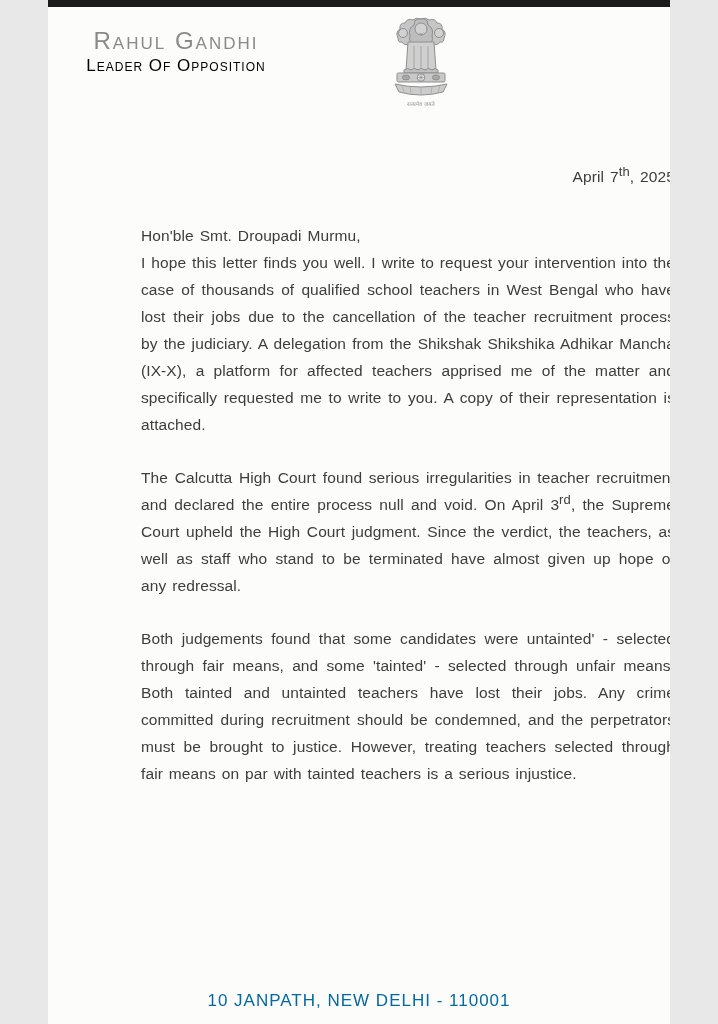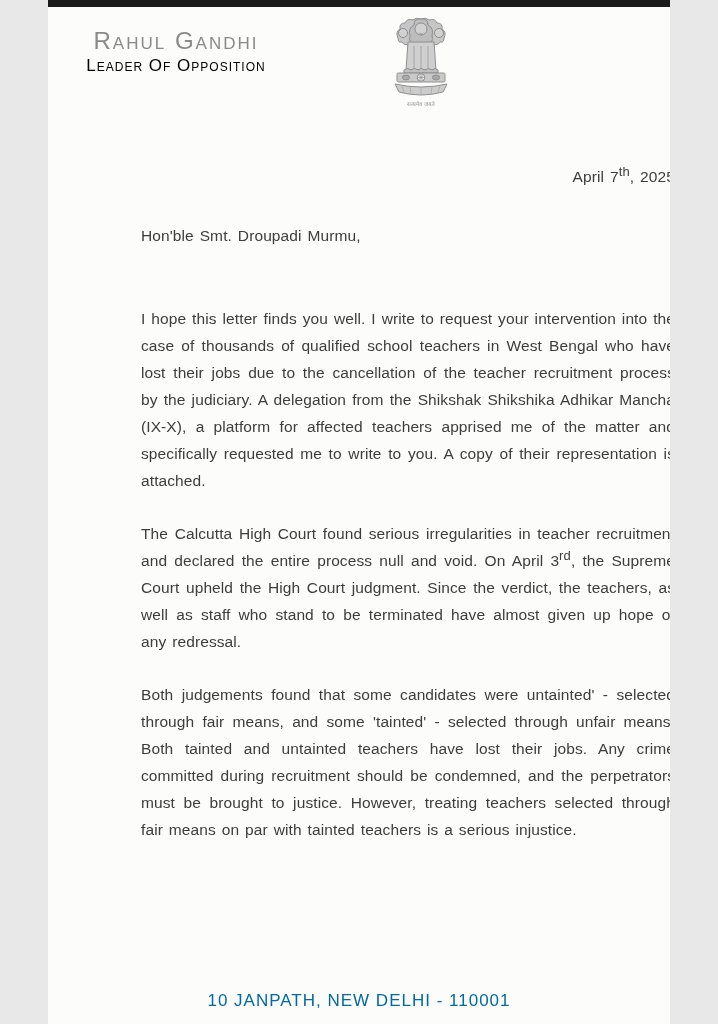--- a/index.html
+++ b/index.html
@@ -61,21 +61,21 @@
     line-height:27px;
     letter-spacing:0.1px;
     word-spacing:1.5px;
   }
   .date-line {
     margin-top:13px;
     text-align:right;
     margin-bottom:32px;
   }
   sup { font-size:13px; line-height:0; }
-  .recipient { margin-bottom:56px; }
+  .recipient { }
   .salutation { margin-bottom:23px; }
   .letter-body p {
     margin:0 0 26px 0;
     text-align:justify;
   }
   
   .footer-address {
     position:absolute; bottom:13px; left:0;
     width:100%; text-align:center;
     color:#0369a1;

